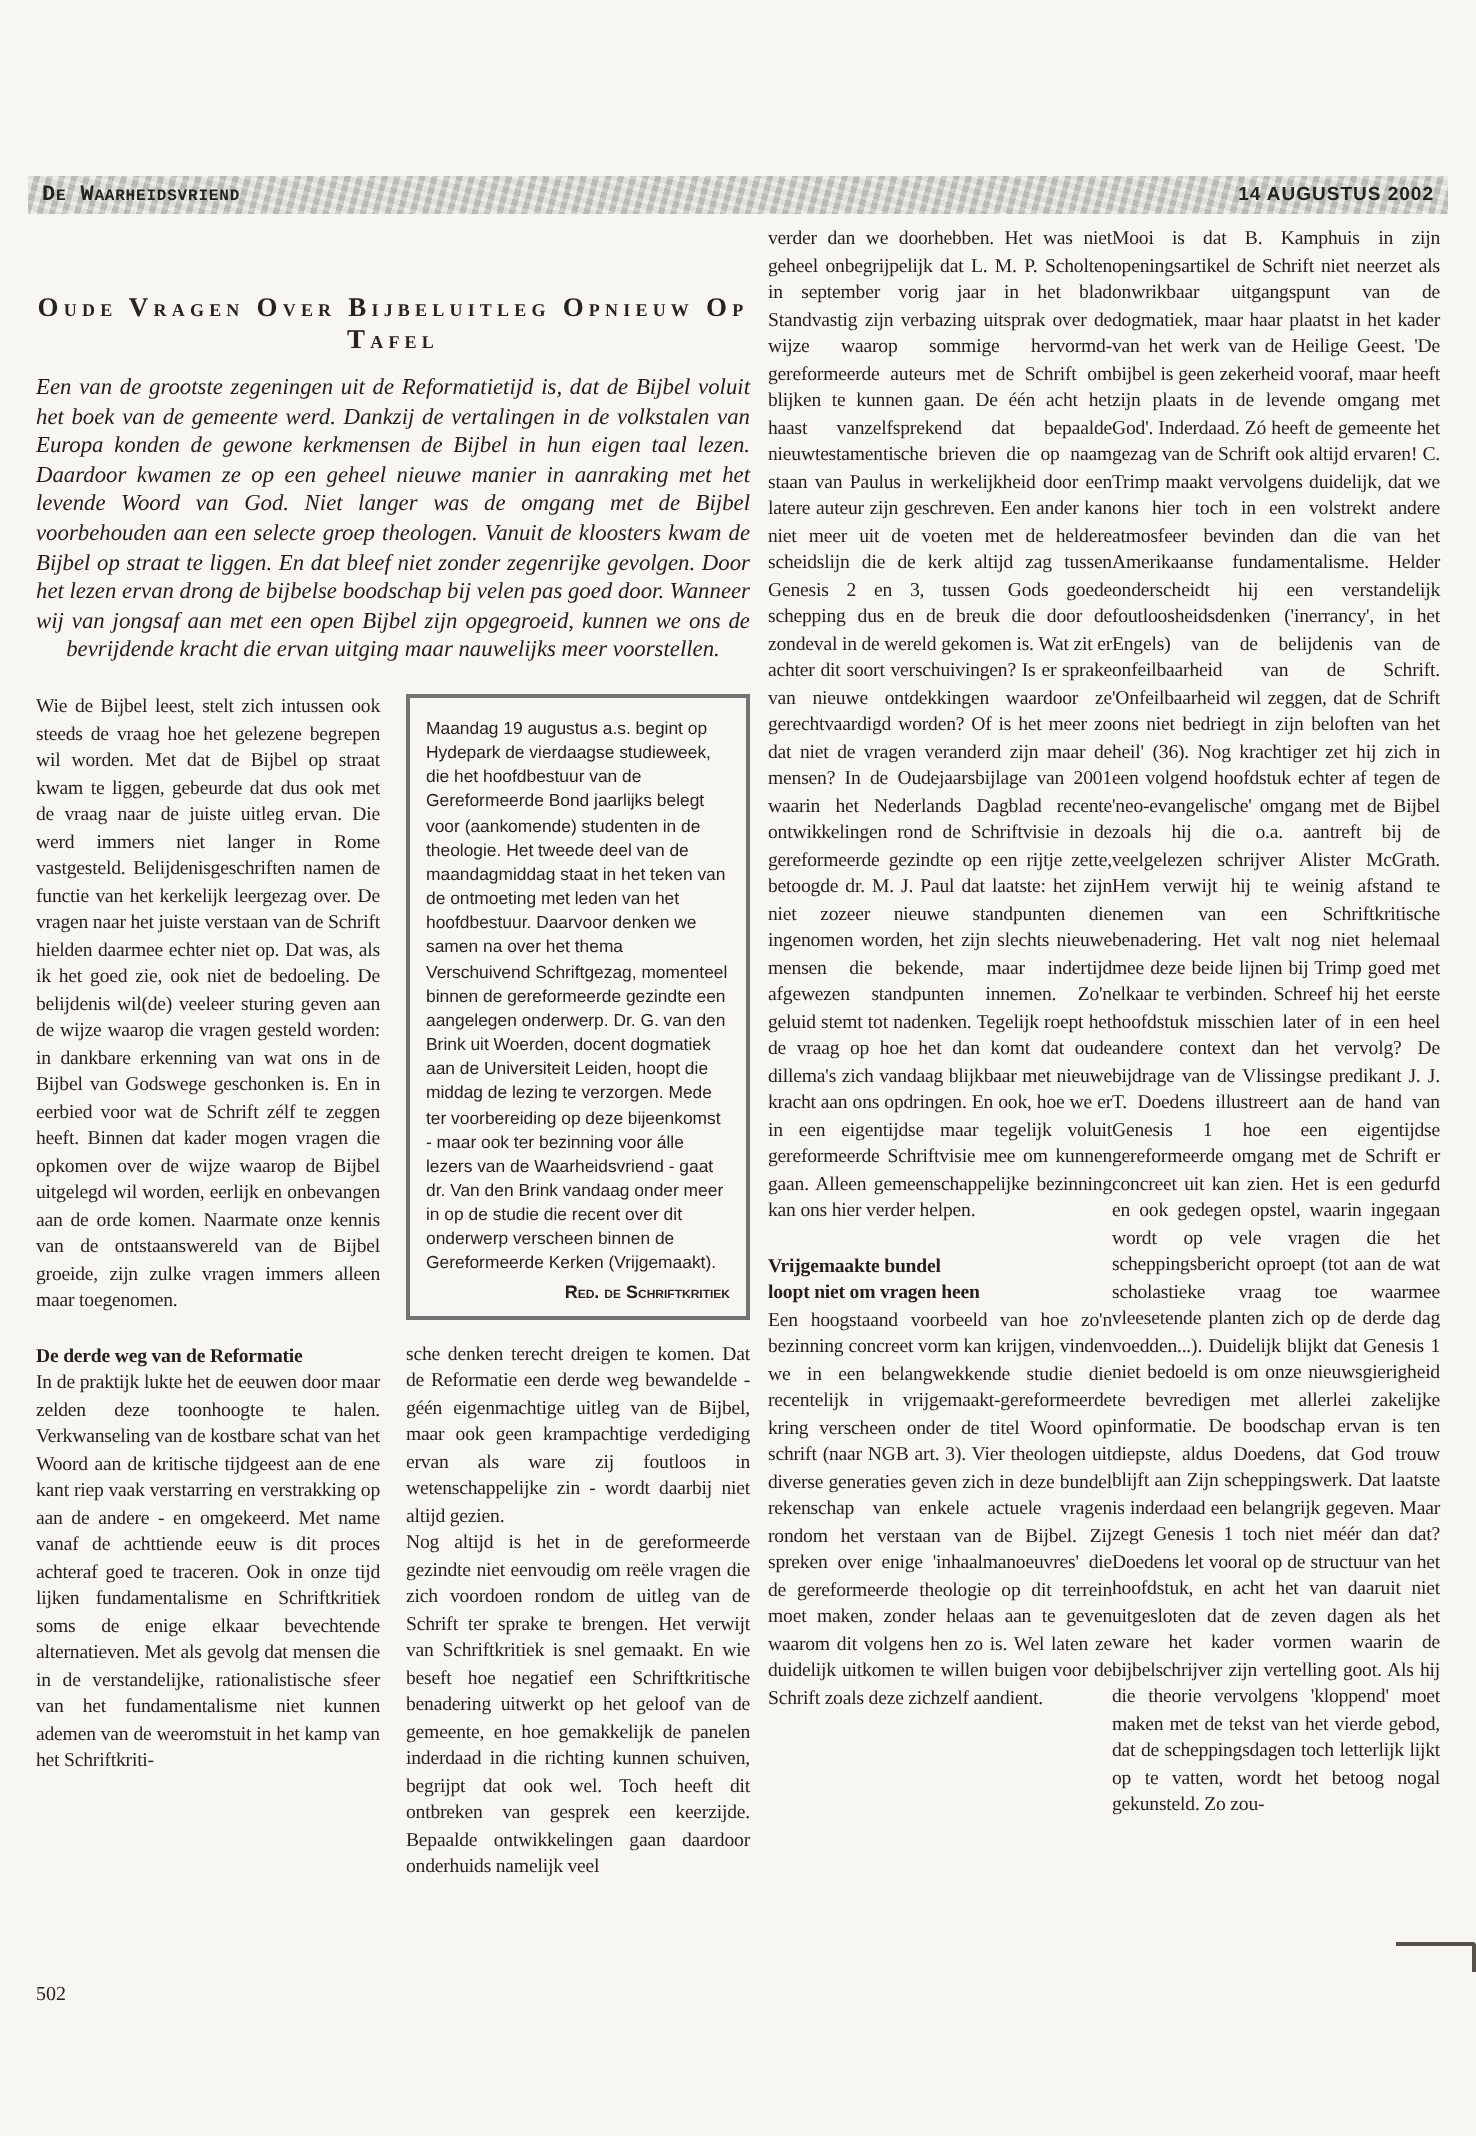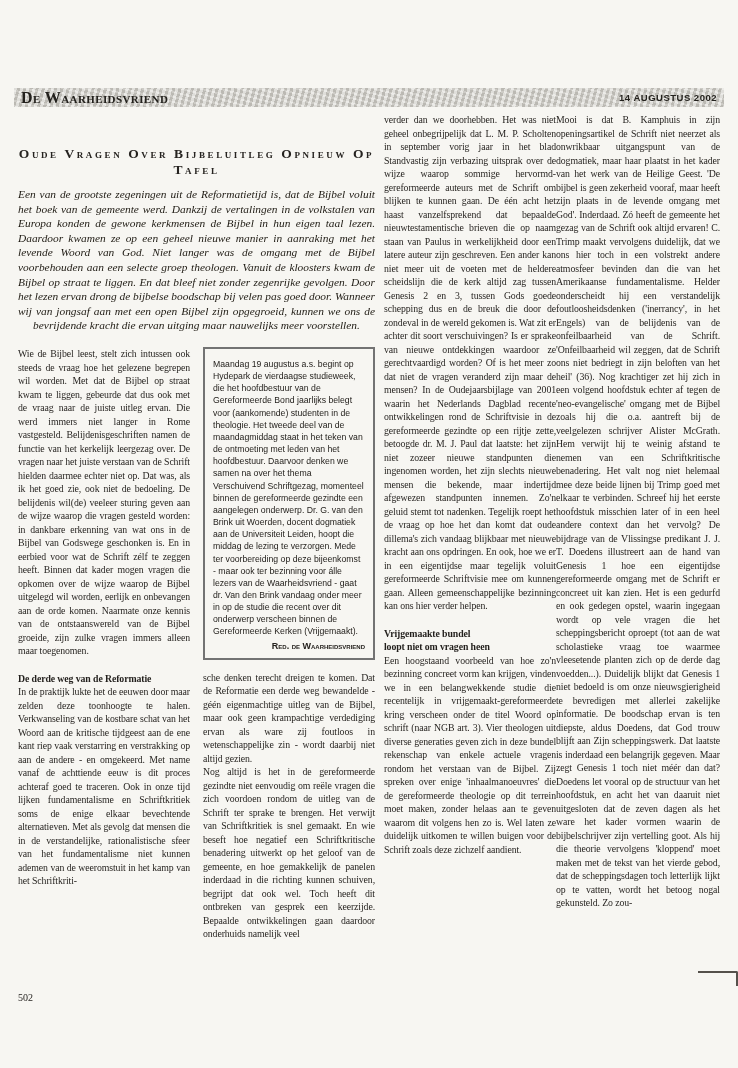--- a/index.html
+++ b/index.html
@@ -5,21 +5,21 @@
   html,body{margin:0;padding:0;}
   body{width:738px;height:1068px;background:#efeeea;font-family:"Liberation Serif",serif;}
   .page{position:relative;width:738px;height:1068px;background:#f7f6f2;overflow:hidden;color:#221f1c;}
 
   
   .band{position:absolute;left:14px;top:88px;width:710px;height:19px;
     background-color:#d8d6d0;
     background-image:repeating-linear-gradient(105deg,rgba(255,255,255,.40) 0 3px,rgba(120,118,112,.18) 3px 6px),
                      repeating-linear-gradient(15deg,rgba(255,255,255,.20) 0 2px,rgba(100,98,92,.12) 2px 5px);
     display:flex;justify-content:space-between;align-items:center;padding:0 7px;box-sizing:border-box;}
-  .band .masthead{font-family:Liberation Serif, serif;font-weight:bold;font-size:16px;
+  .band .masthead{font-family:Liberation Mono, monospace;font-weight:bold;font-size:11px;
     font-variant:small-caps;letter-spacing:.4px;color:#23211d;}
   .band .issue-date{font-family:"Liberation Sans",sans-serif;font-weight:bold;font-size:9.5px;
     letter-spacing:.5px;color:#23211d;}
 
   
   .article-head{position:absolute;left:18px;top:146px;width:357px;text-align:center;}
   .kicker{font-variant:small-caps;font-weight:600;font-size:13.5px;letter-spacing:2.6px;color:#262320;}
   .headline{font-weight:600;font-size:32px;line-height:36px;margin-top:3px;color:#201d19;}
   .intro{margin-top:9px;font-style:italic;font-size:11.4px;line-height:14.6px;
     text-align:justify;text-align-last:center;color:#242019;}
@@ -63,21 +63,21 @@
 
   <div class="cols-left">
     <div class="col">
       <p>Wie de Bijbel leest, stelt zich intussen ook steeds de vraag hoe het gelezene begrepen wil worden. Met dat de Bijbel op straat kwam te liggen, gebeurde dat dus ook met de vraag naar de juiste uitleg ervan. Die werd immers niet langer in Rome vastgesteld. Belijdenisgeschriften namen de functie van het kerkelijk leergezag over. De vragen naar het juiste verstaan van de Schrift hielden daarmee echter niet op. Dat was, als ik het goed zie, ook niet de bedoeling. De belijdenis wil(de) veeleer sturing geven aan de wijze waarop die vragen gesteld worden: in dankbare erkenning van wat ons in de Bijbel van Godswege geschonken is. En in eerbied voor wat de Schrift zélf te zeggen heeft. Binnen dat kader mogen vragen die opkomen over de wijze waarop de Bijbel uitgelegd wil worden, eerlijk en onbevangen aan de orde komen. Naarmate onze kennis van de ontstaanswereld van de Bijbel groeide, zijn zulke vragen immers alleen maar toegenomen.</p>
       <p class="sec-heading">De derde weg van de Reformatie</p>
       <p>In de praktijk lukte het de eeuwen door maar zelden deze toonhoogte te halen. Verkwanseling van de kostbare schat van het Woord aan de kritische tijdgeest aan de ene kant riep vaak verstarring en verstrakking op aan de andere - en omgekeerd. Met name vanaf de achttiende eeuw is dit proces achteraf goed te traceren. Ook in onze tijd lijken fundamentalisme en Schriftkritiek soms de enige elkaar bevechtende alternatieven. Met als gevolg dat mensen die in de verstandelijke, rationalistische sfeer van het fundamentalisme niet kunnen ademen van de weeromstuit in het kamp van het Schriftkriti-</p>
     </div>
     <div class="col">
       <div class="ann-box">
         <span>Maandag 19 augustus a.s. begint op Hydepark de vierdaagse studieweek, die het hoofdbestuur van de Gereformeerde Bond jaarlijks belegt voor (aankomende) studenten in de theologie. Het tweede deel van de maandagmiddag staat in het teken van de ontmoeting met leden van het hoofdbestuur. Daarvoor denken we samen na over het thema Verschuivend Schriftgezag, momenteel binnen de gereformeerde gezindte een aangelegen onderwerp. Dr. G. van den Brink uit Woerden, docent dogmatiek aan de Universiteit Leiden, hoopt die middag de lezing te verzorgen. Mede ter voorbereiding op deze bijeenkomst - maar ook ter bezinning voor álle lezers van de Waarheidsvriend - gaat dr. Van den Brink vandaag onder meer in op de studie die recent over dit onderwerp verscheen binnen de Gereformeerde Kerken (Vrijgemaakt).</span>
-        <span class="ann-signature">Red. de Waarheidsvriend</span>
+        <span class="ann-signature">Red. de Schriftkritiek</span>
       </div>
       <p>sche denken terecht dreigen te komen. Dat de Reformatie een derde weg bewandelde - géén eigenmachtige uitleg van de Bijbel, maar ook geen krampachtige verdediging ervan als ware zij foutloos in wetenschappelijke zin - wordt daarbij niet altijd gezien.</p>
       <p>Nog altijd is het in de gereformeerde gezindte niet eenvoudig om reële vragen die zich voordoen rondom de uitleg van de Schrift ter sprake te brengen. Het verwijt van Schriftkritiek is snel gemaakt. En wie beseft hoe negatief een Schriftkritische benadering uitwerkt op het geloof van de gemeente, en hoe gemakkelijk de panelen inderdaad in die richting kunnen schuiven, begrijpt dat ook wel. Toch heeft dit ontbreken van gesprek een keerzijde. Bepaalde ontwikkelingen gaan daardoor onderhuids namelijk veel</p>
     </div>
   </div>
 
   <div class="cols-right">
     <div class="col">
       <p>verder dan we doorhebben. Het was niet geheel onbegrijpelijk dat L. M. P. Scholten in september vorig jaar in het blad Standvastig zijn verbazing uitsprak over de wijze waarop sommige hervormd-gereformeerde auteurs met de Schrift om blijken te kunnen gaan. De één acht het haast vanzelfsprekend dat bepaalde nieuwtestamentische brieven die op naam staan van Paulus in werkelijkheid door een latere auteur zijn geschreven. Een ander kan niet meer uit de voeten met de heldere scheidslijn die de kerk altijd zag tussen Genesis 2 en 3, tussen Gods goede schepping dus en de breuk die door de zondeval in de wereld gekomen is. Wat zit er achter dit soort verschuivingen? Is er sprake van nieuwe ontdekkingen waardoor ze gerechtvaardigd worden? Of is het meer zo dat niet de vragen veranderd zijn maar de mensen? In de Oudejaarsbijlage van 2001 waarin het Nederlands Dagblad recente ontwikkelingen rond de Schriftvisie in de gereformeerde gezindte op een rijtje zette, betoogde dr. M. J. Paul dat laatste: het zijn niet zozeer nieuwe standpunten die ingenomen worden, het zijn slechts nieuwe mensen die bekende, maar indertijd afgewezen standpunten innemen. Zo'n geluid stemt tot nadenken. Tegelijk roept het de vraag op hoe het dan komt dat oude dillema's zich vandaag blijkbaar met nieuwe kracht aan ons opdringen. En ook, hoe we er in een eigentijdse maar tegelijk voluit gereformeerde Schriftvisie mee om kunnen gaan. Alleen gemeenschappelijke bezinning kan ons hier verder helpen.</p>
       <p class="sec-heading">

